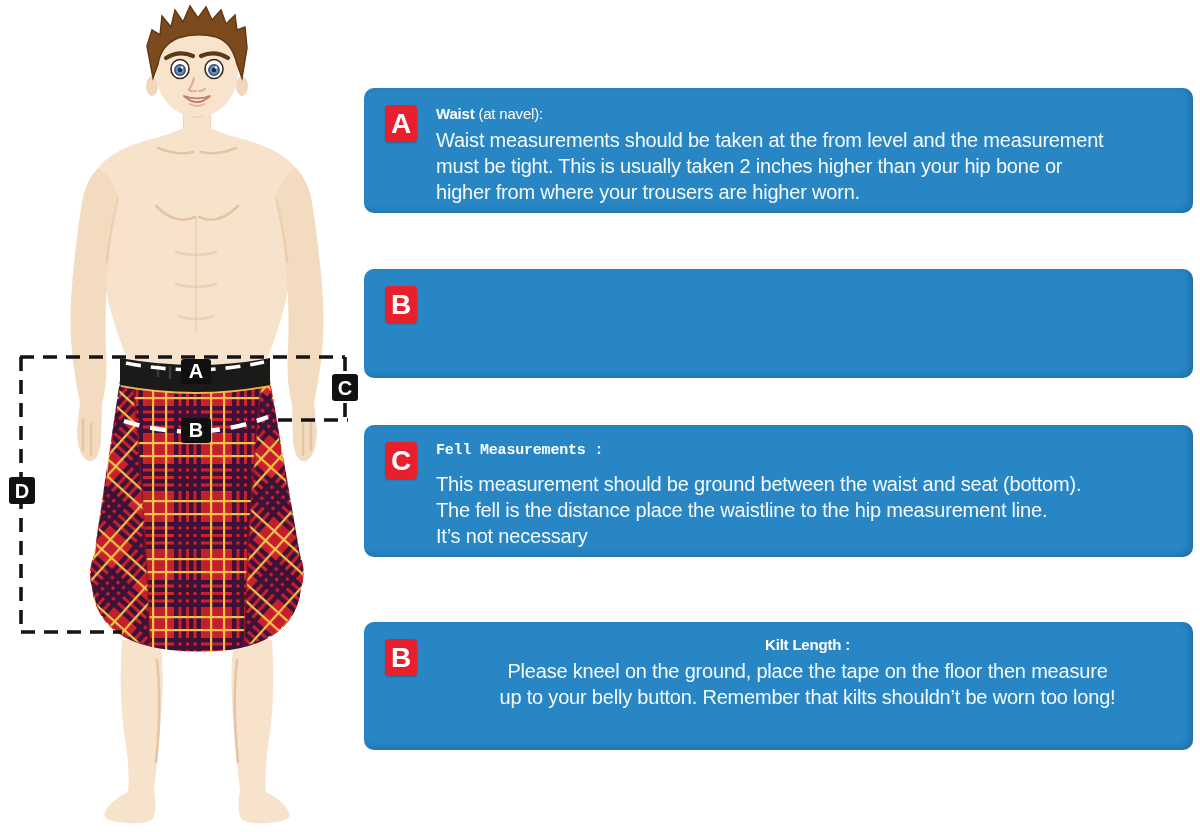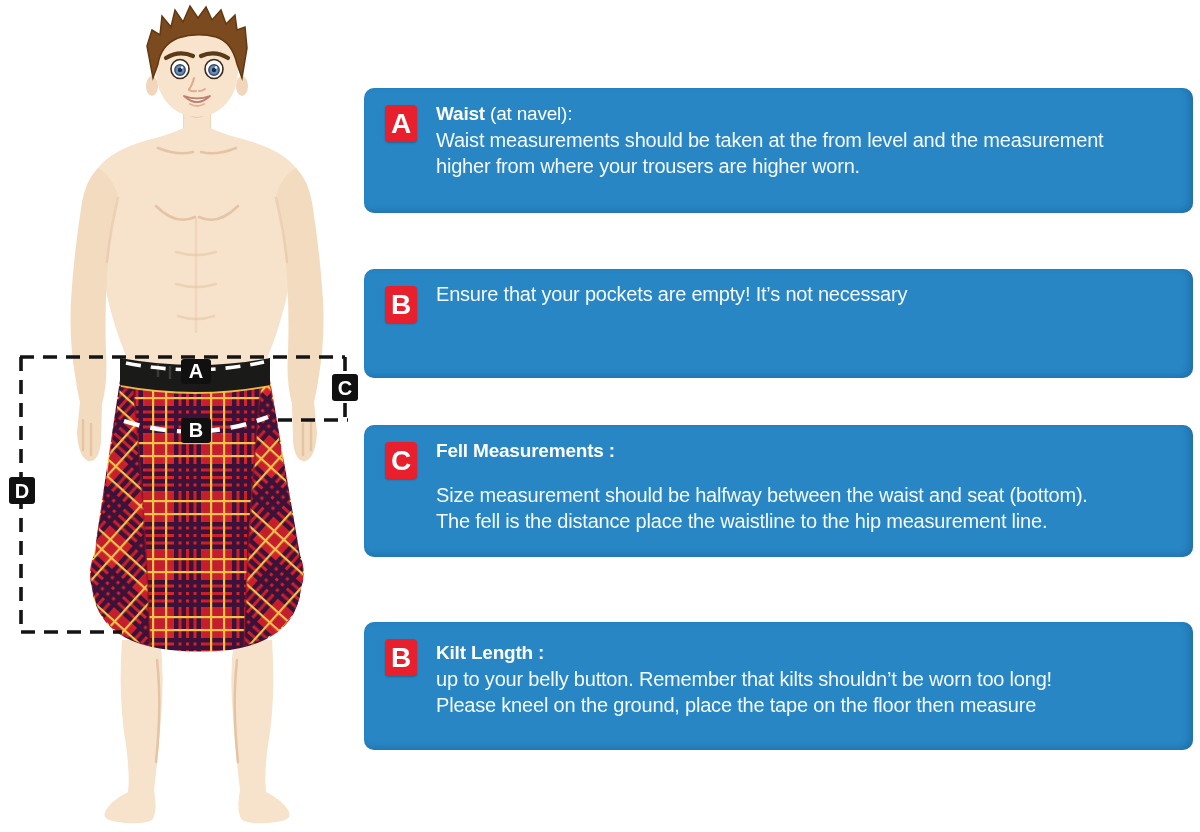--- a/index.html
+++ b/index.html
@@ -20,24 +20,24 @@
     position:absolute;left:21px;top:17px;width:32px;height:37px;
     background:#E8202D;border-radius:4px;
     display:flex;align-items:center;justify-content:center;
     font-size:28px;font-weight:700;color:#fff;line-height:1;
     box-shadow:0 1px 2px rgba(0,0,0,.25);
   }
   .info-box .text{
     position:absolute;left:72px;top:12px;right:14px;
     font-size:20px;line-height:26px;letter-spacing:-.2px;color:#F4FAFF;
   }
-  .info-box .title{font-size:19px;line-height:27px;color:#fff;}
+  .info-box .title{font-size:15px;line-height:27px;color:#fff;}
   .info-box .title .b{font-weight:700;}
-  #box-fell .title{margin-bottom:18px;}
-  #box-kilt-length .text{top:17px;}
+  #box-fell .title{margin-bottom:7px;font-family:Liberation Mono, monospace;}
+  #box-kilt-length .text{top:9px;text-align:center;}
   #box-waist{top:88px;height:125px;}
   #box-hip{top:269px;height:109px;}
   #box-fell{top:425px;height:132px;}
   #box-kilt-length{top:622px;height:128px;}
 </style>
 </head>
 <body>
 
 <div id="canvas">
 
@@ -210,42 +210,43 @@
         </g>
       </g>
     </svg>
   </div>
 
   <div class="info-box" id="box-waist">
     <div class="badge">A</div>
     <div class="text">
       <div class="title"><span class="b">Waist</span><span> (at navel):</span></div>
       <div class="line">Waist measurements should be taken at the from level and the measurement</div>
+      <div class="line">must be tight. This is usually taken 2 inches higher than your hip bone or</div>
       <div class="line">higher from where your trousers are higher worn.</div>
     </div>
   </div>
 
   <div class="info-box" id="box-hip">
     <div class="badge">B</div>
     <div class="text">
-      <div class="line">Ensure that your pockets are empty! It’s not necessary</div>
     </div>
   </div>
 
   <div class="info-box" id="box-fell">
     <div class="badge">C</div>
     <div class="text">
       <div class="title"><span class="b">Fell Measurements :</span><span></span></div>
-      <div class="line">Size measurement should be halfway between the waist and seat (bottom).</div>
+      <div class="line">This measurement should be ground between the waist and seat (bottom).</div>
       <div class="line">The fell is the distance place the waistline to the hip measurement line.</div>
+      <div class="line">It’s not necessary</div>
     </div>
   </div>
 
   <div class="info-box" id="box-kilt-length">
     <div class="badge">B</div>
     <div class="text">
       <div class="title"><span class="b">Kilt Length :</span><span></span></div>
+      <div class="line">Please kneel on the ground, place the tape on the floor then measure</div>
       <div class="line">up to your belly button. Remember that kilts shouldn’t be worn too long!</div>
-      <div class="line">Please kneel on the ground, place the tape on the floor then measure</div>
     </div>
   </div>
 
 </div>
 
 </body></html>

